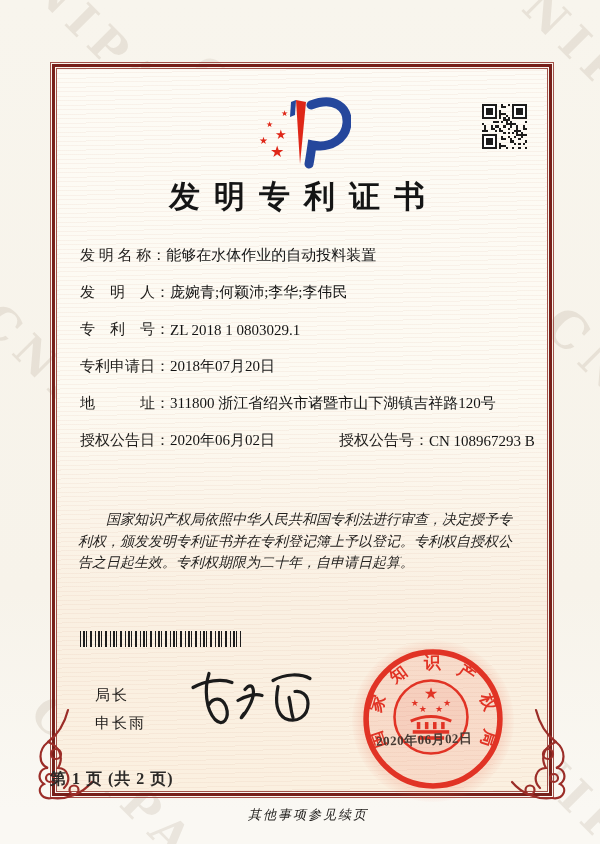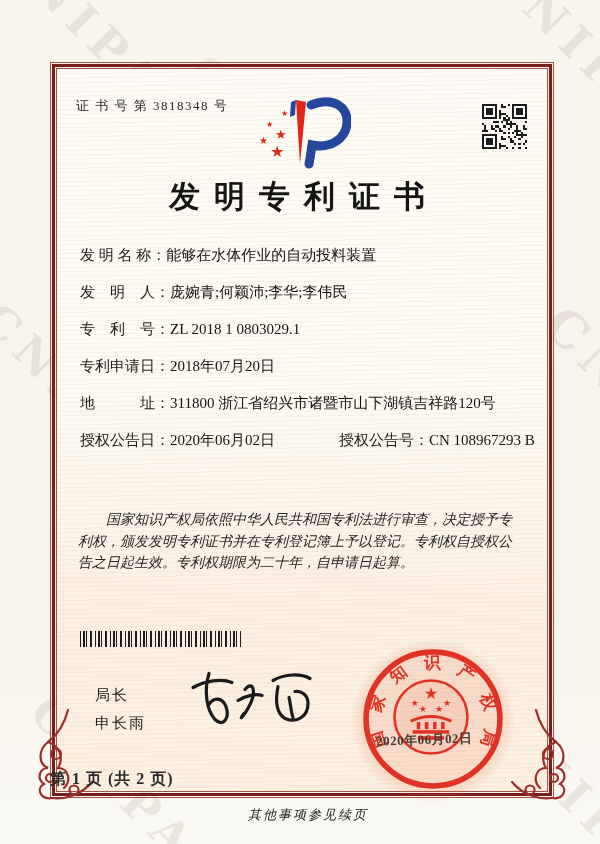--- a/index.html
+++ b/index.html
@@ -28,21 +28,21 @@
   }
   
   .cert-no { position:absolute; left:76px; top:97px; font-size:13px; letter-spacing:1.5px; color:#2a2a2a; }
   .logo { position:absolute; left:255px; top:92px; width:96px; height:82px; }
   .logo .star { position:absolute; color:#df2718; line-height:1; }
   .qr { position:absolute; left:482px; top:104px; width:45px; height:45px; }
   .title { position:absolute; left:50px; width:504px; top:176px; text-align:center;
            font-size:31px; font-weight:700; letter-spacing:14px; padding-left:4px; color:#151515; }
   
   .fields { position:absolute; left:80px; top:245px; width:450px; }
-  .frow { display:flex; align-items:center; height:20px; margin-bottom:17px;
+  .frow { display:flex; align-items:flex-end; height:20px; margin-bottom:17px;
           font-size:15px; white-space:nowrap; }
   .flabel { flex:none; min-width:86px; color:#1e1c1a; }
   .fvalue { color:#141414; }
   .grant-date-val { flex:none; width:168px; }
   .grant-no-label { margin-left:1px; }
   
   .paras { position:absolute; left:78px; top:490px; width:447px;
            font-style:italic; font-size:14px; line-height:21.5px; color:#242220;margin-top:19px; }
   .paras p { text-indent:2em; }
   
@@ -86,21 +86,20 @@
   <span class="wm" style="left:520px; top:366px; font-size:50px;">CNIPA</span>
   <span class="wm" style="left:8px;   top:752px; font-size:46px;">CNIPA</span>
   <span class="wm" style="left:468px; top:768px; font-size:46px;">CNIPA</span>
 
   <div class="b1">
     <div class="b2">
         <div class="b3"></div>
       </div>
   </div>
 
-  <div class="cert-no">证 书 号 第 3818348 号</div>
 
   <div class="logo">
     <svg width="96" height="82" viewBox="0 0 96 82">
       <polygon points="36,10 41,8 40,23 35,25" fill="#25479c"></polygon>
       <polygon points="41,8 51,10 45,72" fill="#df2718"></polygon>
       <path d="M56,13 C80,4 93,16 92,31 C91,47 75,57 57,53 C56,60 55,67 54,72" fill="none" stroke="#25479c" stroke-width="9" stroke-linecap="round"></path>
     </svg>
     <span class="star" style="left:26px; top:18px; font-size:8px;">★</span>
     <span class="star" style="left:11px; top:29px; font-size:8px;">★</span>
     <span class="star" style="left:20px; top:36px; font-size:13px;">★</span>

